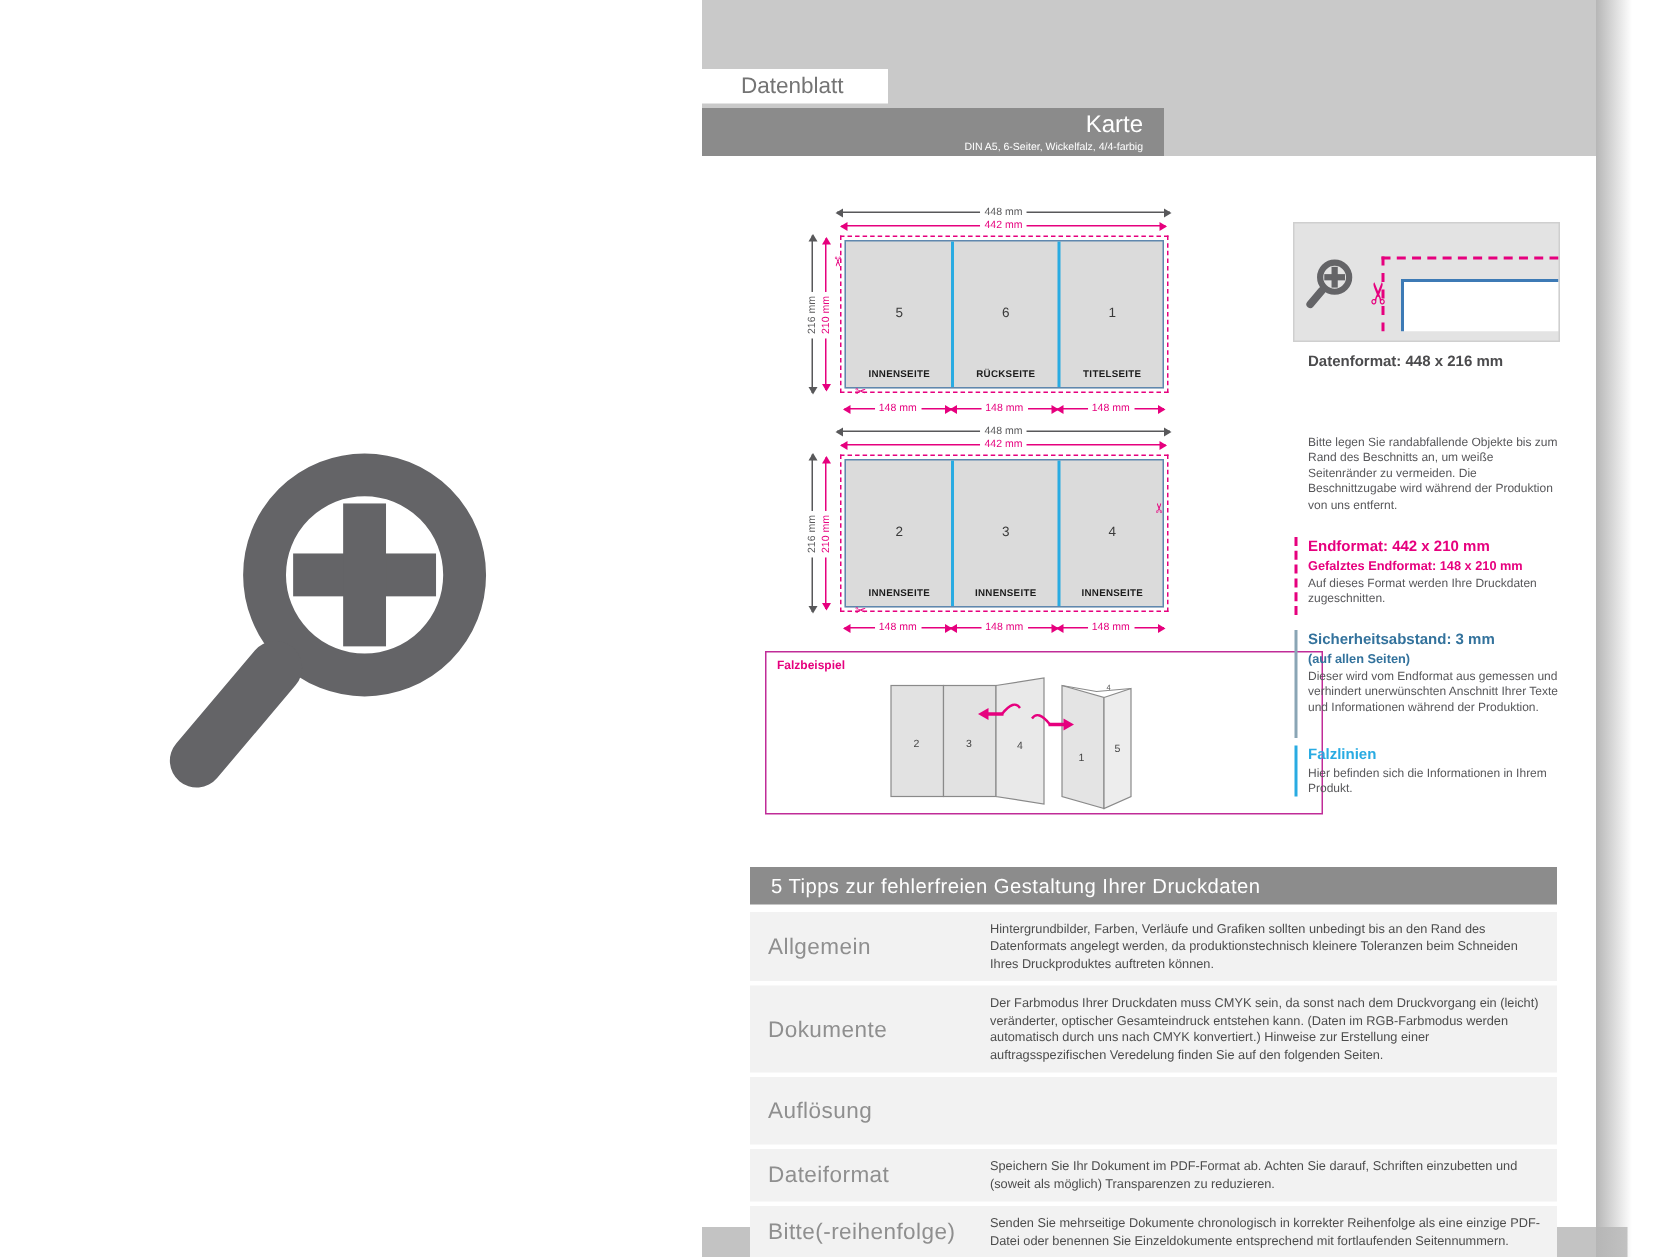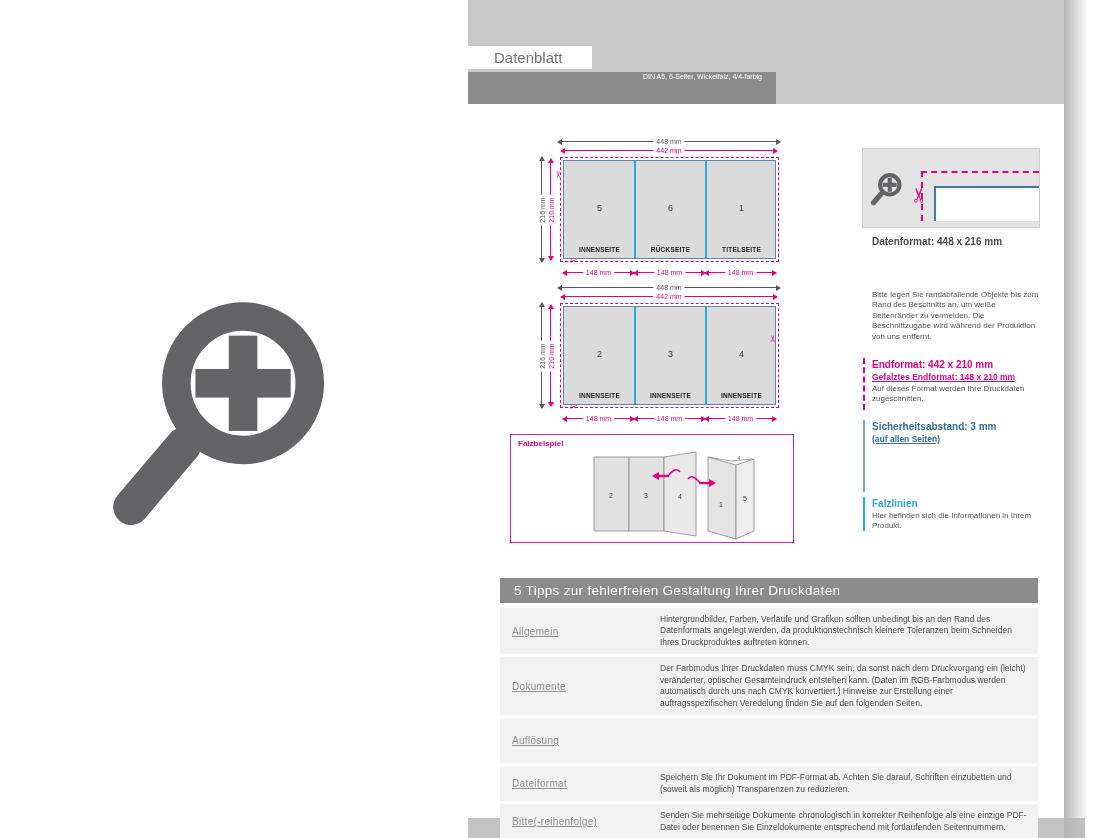--- a/index.html
+++ b/index.html
@@ -43,50 +43,50 @@
              border:1px dashed #e6007e;box-sizing:border-box;}
   .end-box{position:absolute;left:43px;top:30px;width:213px;height:99px;background:#dbdbdb;
            border:1px solid #5f87ae;box-sizing:border-box;}
   .foldline{position:absolute;top:0;width:2px;height:100%;background:#29abe2;}
   .panel-num{position:absolute;top:42px;width:71px;text-align:center;font-size:9px;color:#3a3a3a;}
   .panel-cap{position:absolute;bottom:5px;width:71px;text-align:center;font-size:6.5px;
              font-weight:bold;letter-spacing:.2px;color:#1c1c1c;}
   .scissor{position:absolute;color:#e6007e;font-size:9px;line-height:9px;}
 
   
-  .fold-box{left:510px;top:434px;width:284px;height:109px;border:1px solid #c02c98;box-sizing:border-box;}
+  .fold-box{left:510px;top:434px;width:372px;height:109px;border:1px solid #c02c98;box-sizing:border-box;}
   .fold-label{position:absolute;left:7px;top:4px;font-size:8px;font-weight:bold;color:#e6007e;}
 
   
   .thumb{left:862px;top:148px;width:178px;height:80px;background:#e3e3e3;border:1px solid #cfcfcf;box-sizing:border-box;}
   .mini-diagram{position:absolute;left:46px;top:6px;width:130px;height:66px;overflow:hidden;}
   .mini-white{position:absolute;left:25px;top:31px;width:105px;height:35px;background:#fff;}
   .mini-blue-h{position:absolute;left:25px;top:31px;width:105px;height:0;border-top:2px solid #3d7ab5;}
   .mini-blue-v{position:absolute;left:25px;top:31px;width:0;height:35px;border-left:2px solid #3d7ab5;}
   .mini-dash-h{position:absolute;left:12px;top:16px;width:118px;height:0;border-top:2px dashed #e6007e;}
   .mini-dash-v{position:absolute;left:12px;top:16px;width:0;height:50px;border-left:2px dashed #e6007e;}
   .mini-scissors{position:absolute;left:2px;top:28px;font-size:20px;color:#e6007e;
                  transform:rotate(-90deg);}
   .side-sec{left:872px;width:170px;color:#57575a;font-size:8px;line-height:1.3;}
   .side-h{font-size:10px;font-weight:bold;color:#4b4b4d;margin:0 0 1px 0;}
   .side-h.mag{color:#e6007e;}
   .side-h.blue{color:#33729c;}
   .side-h.cyan{color:#29abe2;}
-  .side-sub{font-size:8.5px;font-weight:bold;margin:0 0 1px 0;text-decoration:underline;}
+  .side-sub{font-size:8.5px;font-weight:bold;margin:0 0 1px 0;}
   .rule-mag{left:863px;border-left:2px dashed #e6007e;position:absolute;width:0;}
   .rule-blue{left:863px;border-left:2px solid #8aa5b5;position:absolute;width:0;}
   .rule-cyan{left:863px;border-left:2px solid #29abe2;position:absolute;width:0;}
 
   
   .tips-header{left:500px;top:578px;width:538px;height:25px;background:#8c8c8c;color:#fff;
                font-size:13.5px;line-height:25px;padding-left:14px;box-sizing:border-box;letter-spacing:.3px;}
   .tips-rows{left:500px;top:608px;width:538px;}
   .tip-row{display:flex;background:#f2f2f2;margin-bottom:3px;align-items:center;}
   .tip-label{width:160px;flex:0 0 160px;padding-left:12px;box-sizing:border-box;
-             font-size:10px;color:#8f8f8f;letter-spacing:.3px;text-decoration:underline;}
+             font-size:15px;color:#8f8f8f;letter-spacing:.3px;}
   .tip-text{flex:1;font-size:8.5px;color:#4c4c4c;line-height:1.35;padding:6px 8px 6px 0;max-width:378px;}
 
   svg text{font-family:"Liberation Sans",sans-serif;}
 </style>
 </head>
 <body>
 
 <div id="canvas">
 
   <svg class="abs" style="left:103px;top:288px;width:242px;height:262px" viewBox="0 0 100 110">
@@ -94,20 +94,21 @@
     <rect x="38" y="34" width="40" height="12" fill="#646467"></rect>
     <rect x="52" y="20" width="12" height="40" fill="#646467"></rect>
     <line x1="33" y1="66" x2="11" y2="92" stroke="#646467" stroke-width="15" stroke-linecap="round"></line>
   </svg>
 
   <div class="abs bg-top"></div>
   <div class="abs bg-bottom"></div>
   <div class="abs page-shadow"></div>
   <div class="abs tab">Datenblatt</div>
   <div class="abs titlebar">
+    <div class="t">Karte</div>
     <div class="s">DIN A5, 6-Seiter, Wickelfalz, 4/4-farbig</div>
   </div>
 
   <div class="diagram" style="top:130px">
     <div class="dim-h c-dark" style="left:38px;top:11px;width:222px">
       <span class="dim-label">448 mm</span>
       </div>
     <div class="dim-h c-mag" style="left:41px;top:20px;width:216px">
       <span class="dim-label">442 mm</span>
       </div>
@@ -242,20 +243,21 @@
   <div class="abs side-sec" style="top:358px">
     <p class="side-h mag">Endformat: 442 x 210 mm</p>
     <p class="side-sub c-mag">Gefalztes Endformat: 148 x 210 mm</p>
     <div>Auf dieses Format werden Ihre Druckdaten zugeschnitten.</div>
   </div>
 
   <div class="abs rule-blue" style="top:420px;height:72px"></div>
   <div class="abs side-sec" style="top:420px">
     <p class="side-h blue">Sicherheitsabstand: 3 mm</p>
     <p class="side-sub" style="color:#33729c">(auf allen Seiten)</p>
+    <div>Dieser wird vom Endformat aus gemessen und verhindert unerwünschten Anschnitt Ihrer Texte und Informationen während der Produktion.</div>
   </div>
 
   <div class="abs rule-cyan" style="top:497px;height:34px"></div>
   <div class="abs side-sec" style="top:497px">
     <p class="side-h cyan">Falzlinien</p>
     <div>Hier befinden sich die Informationen in Ihrem Produkt.</div>
   </div>
 
   <div class="abs tips-header">5 Tipps zur fehlerfreien Gestaltung Ihrer Druckdaten</div>
   <div class="abs tips-rows">

